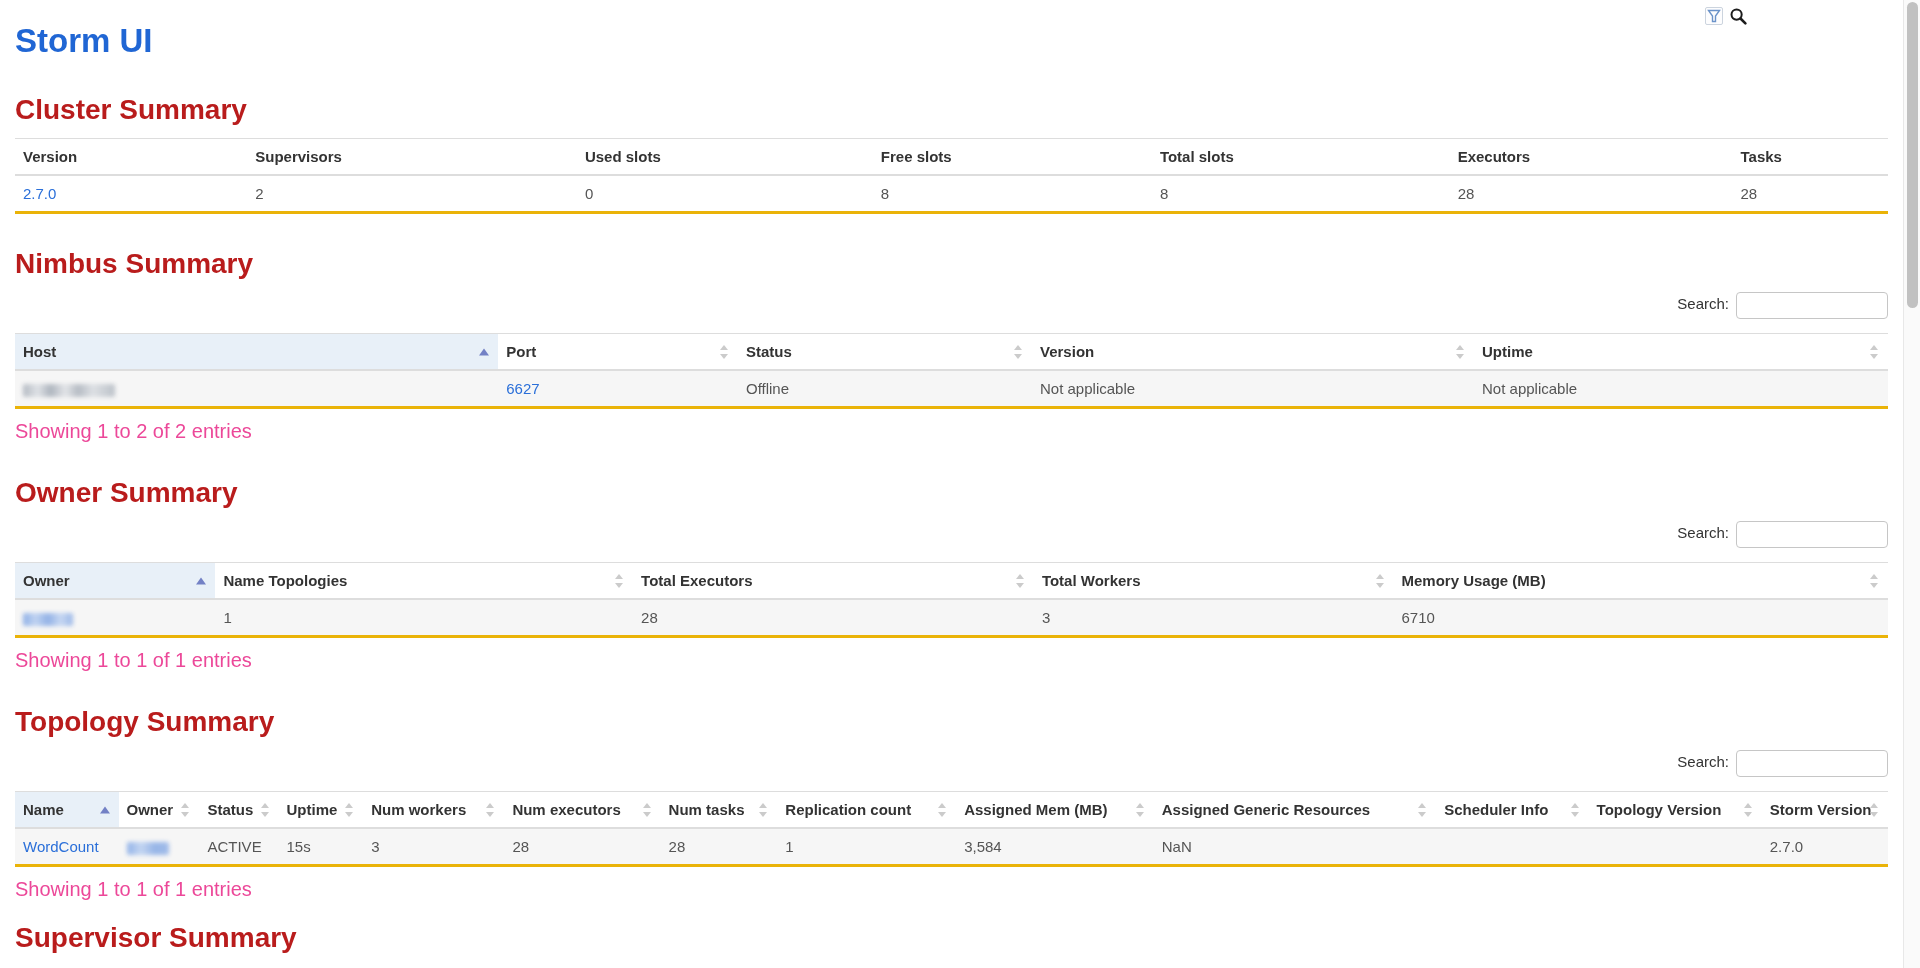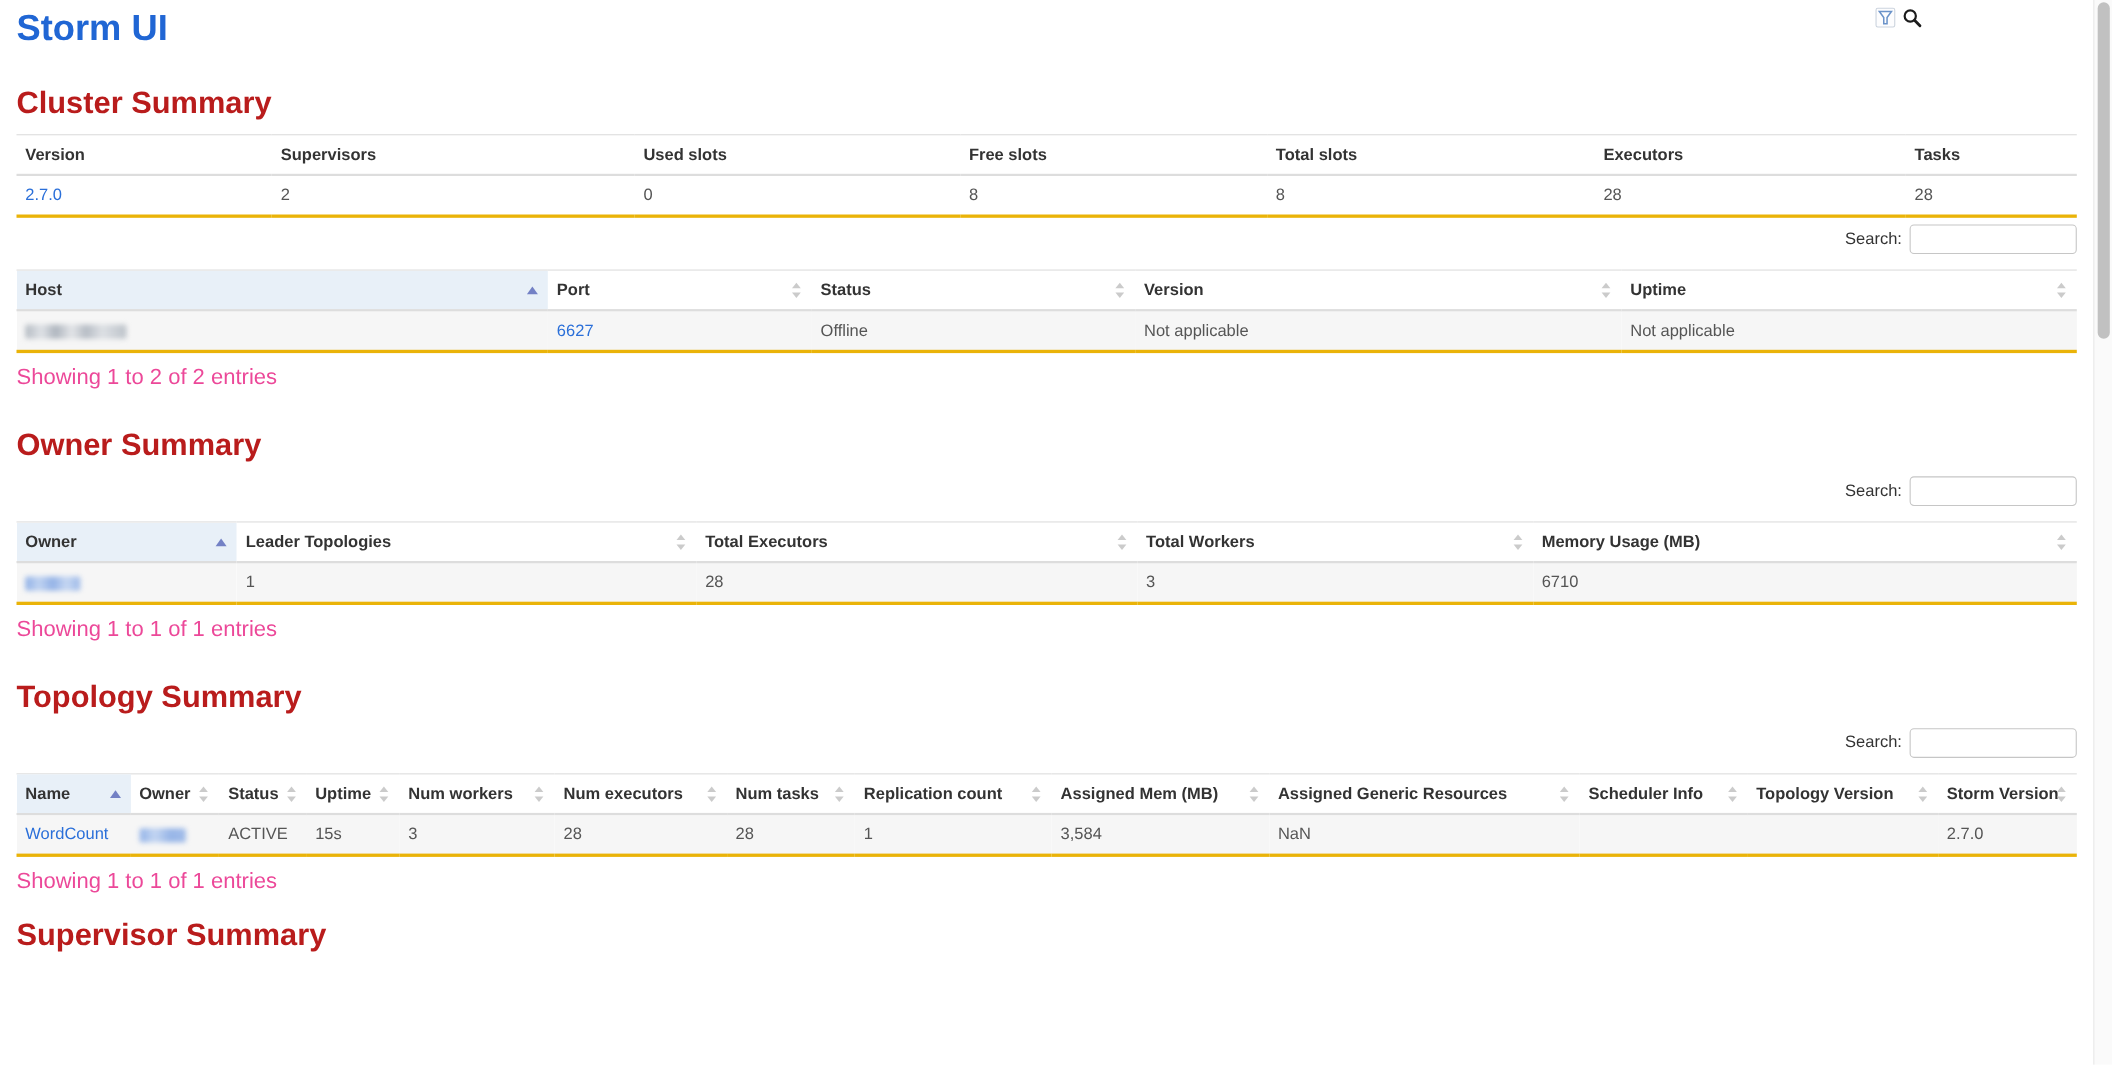--- a/index.html
+++ b/index.html
@@ -6,21 +6,21 @@
   html, body { margin: 0; padding: 0; }
   body {
     width: 1920px; height: 968px; overflow: hidden; position: relative;
     background: #ffffff; font-family: "Liberation Sans", sans-serif;
     color: #333;
   }
   .content { padding: 0 32px 0 15px; }
 
   a { text-decoration: none; }
   .app-title {
-    display: inline-block; margin: 6px 0 0 0;
+    display: inline-block; margin: 22px 0 0 0;
     font-size: 33px; line-height: 38px; font-weight: bold; color: #2066d4; text-align: right;
   }
   h2.section-heading {
     font-size: 28px; line-height: 32px; font-weight: bold;
     color: #b91c1c; margin: 34px 0 12px 0;
   }
   h2.tight { margin-top: 21px; }
 
   table { width: 100%; border-collapse: collapse; table-layout: fixed; }
   th {
@@ -129,20 +129,21 @@
         <td>0</td>
         <td>8</td>
         <td>8</td>
         <td>28</td>
         <td>28</td>
       </tr>
     </tbody>
   </table>
 
   
+  <h2 class="section-heading">Nimbus Summary</h2>
   <div class="search-row">
     <span>Search:</span><input type="text" value="" style="">
   </div>
   <table>
     <colgroup>
       <col style="width:25.8%">
         <col style="width:12.8%">
         <col style="width:15.7%">
       <col style="width:23.6%">
         <col style="width:22.1%">
@@ -193,21 +194,21 @@
         <col style="width:22.3%">
         <col style="width:21.4%">
       <col style="width:19.2%">
         <col style="width:26.4%">
     </colgroup>
     <thead>
       <tr>
         <th class="sortable sorted"><span>Owner</span><span class="sort-wrap sort-asc">
               <span class="tri tri-up"></span>
             </span></th>
-        <th class="sortable"><span>Leader Topologies</span><span class="sort-wrap sort-both">
+        <th class="sortable"><span>Name Topologies</span><span class="sort-wrap sort-both">
               <span class="tri tri-up"></span>
               <span class="tri tri-down"></span>
             </span></th>
         <th class="sortable"><span>Total Executors</span><span class="sort-wrap sort-both">
               <span class="tri tri-up"></span>
               <span class="tri tri-down"></span>
             </span></th>
         <th class="sortable"><span>Total Workers</span><span class="sort-wrap sort-both">
               <span class="tri tri-up"></span>
               <span class="tri tri-down"></span>

